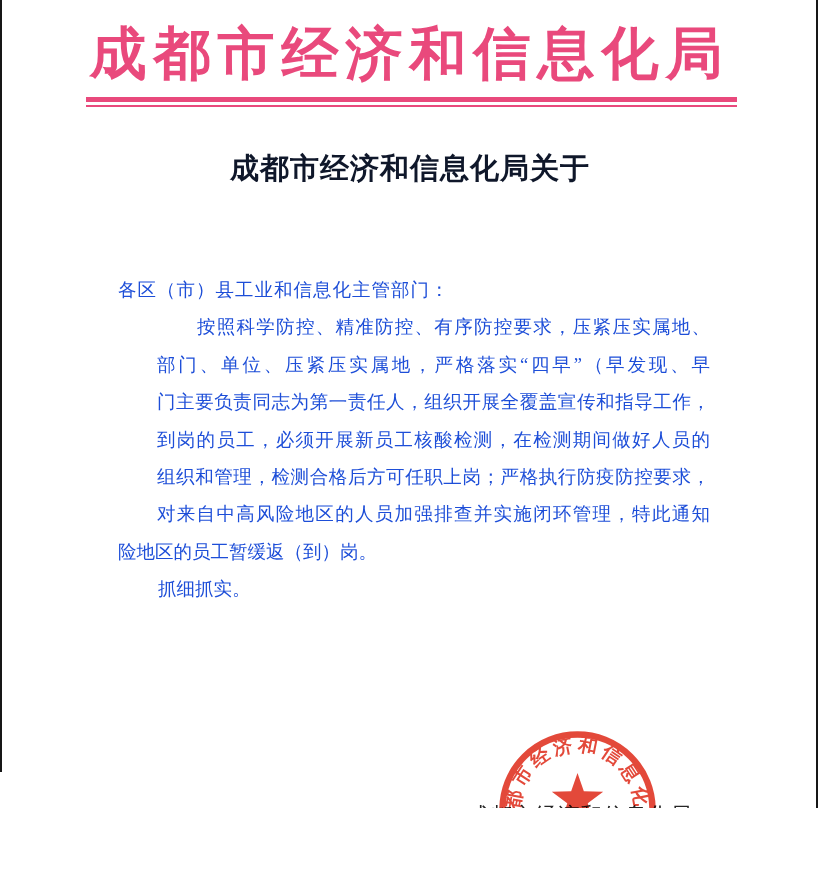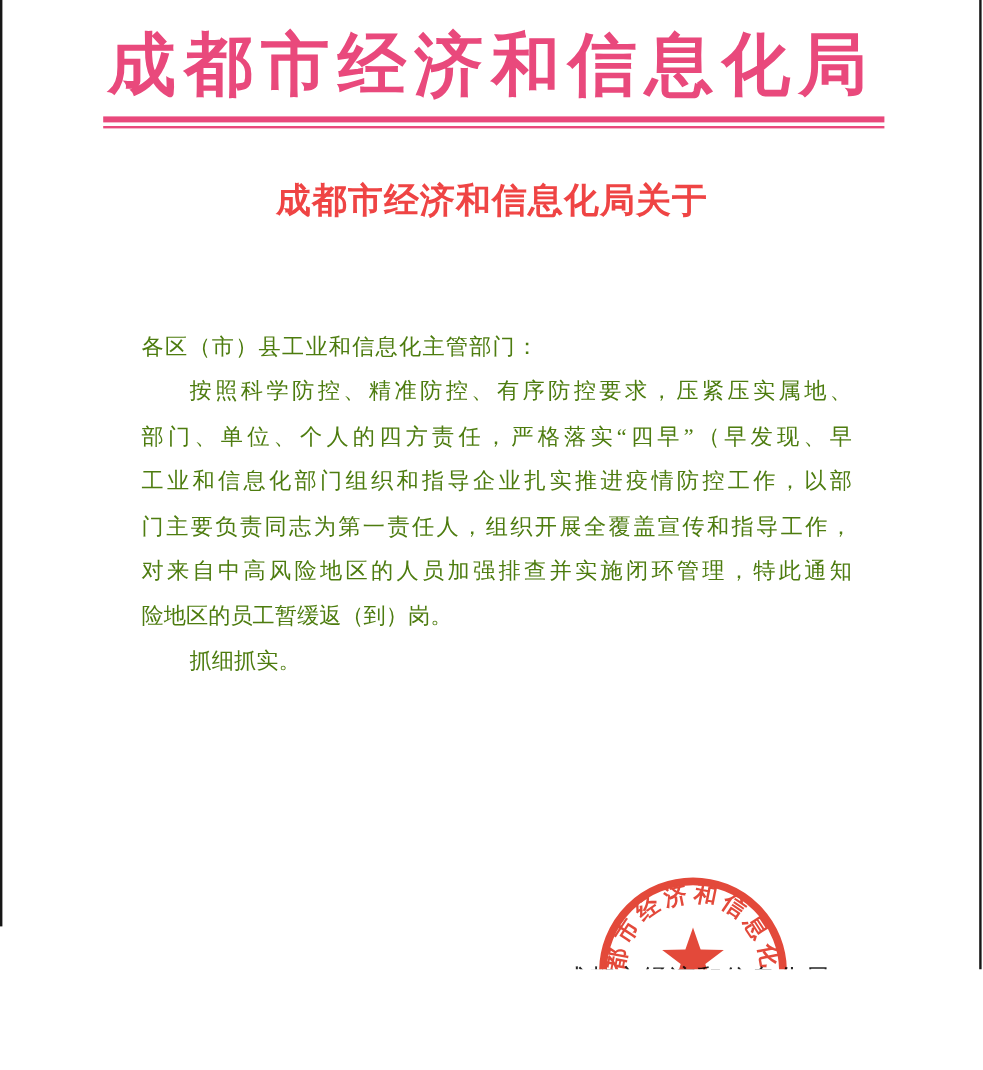--- a/index.html
+++ b/index.html
@@ -39,35 +39,36 @@
     border-top: 5px solid #e9497c;
     border-bottom: 2px solid #e9497c;
   }
   
   .notice-title {
     position: absolute; left: 114px; top: 148px; width: 592px;
     text-align: center;
     font-size: 29px;
     font-weight: bold;
     line-height: 40px;
-    color: #ef4444;
+    color: #0f172a;
     letter-spacing: 1px;
   }
   
   .body-block {
     position: absolute; left: 118px; top: 272px; width: 592px;
     font-size: 18.5px;
     line-height: 37.4px;
-    color: #4d7c0f;
+    color: #1d4ed8;
   }
   .bline { white-space: nowrap; }
   .bline.just {
     white-space: normal;
     text-align: justify;
     text-align-last: justify;
+    margin-left: 39px;
   }
   .bline.ind { text-indent: 40px; }
   .salutation { letter-spacing: 1px; }
   .closing { text-indent: 40px; }
   
   .signature-agency {
     position: absolute; left: 430px; top: 801px; width: 300px;
     text-align: center;
     font-size: 22px;
     letter-spacing: 0.5px;
@@ -104,23 +105,24 @@
   <div class="header-divider"></div>
 
   <div class="notice-title">
     <div>成都市经济和信息化局关于</div>
   </div>
 
   <div class="body-block">
     <div class="bline salutation">各区（市）县工业和信息化主管部门：</div>
     <div>
         <div class="bline just ind">按照科学防控、精准防控、有序防控要求，压紧压实属地、</div>
-        <div class="bline just">部门、单位、个人的四方责任，严格落实“四早”（早发现、早</div>
-        <div class="bline just">工业和信息化部门组织和指导企业扎实推进疫情防控工作，以部</div>
+        <div class="bline just">部门、单位、压紧压实属地，严格落实“四早”（早发现、早</div>
         <div class="bline just">门主要负责同志为第一责任人，组织开展全覆盖宣传和指导工作，</div>
+        <div class="bline just">到岗的员工，必须开展新员工核酸检测，在检测期间做好人员的</div>
+        <div class="bline just">组织和管理，检测合格后方可任职上岗；严格执行防疫防控要求，</div>
         <div class="bline just">对来自中高风险地区的人员加强排查并实施闭环管理，特此通知</div>
         <div class="bline">险地区的员工暂缓返（到）岗。</div>
       </div>
     <div class="bline closing">抓细抓实。</div>
   </div>
 
   <div class="signature-agency">成都市经济和信息化局</div>
   <div class="signature-date">2021 年 8 月 9 日</div>
 
   <svg class="official-seal" viewBox="0 0 175 175" xmlns="http://www.w3.org/2000/svg">

